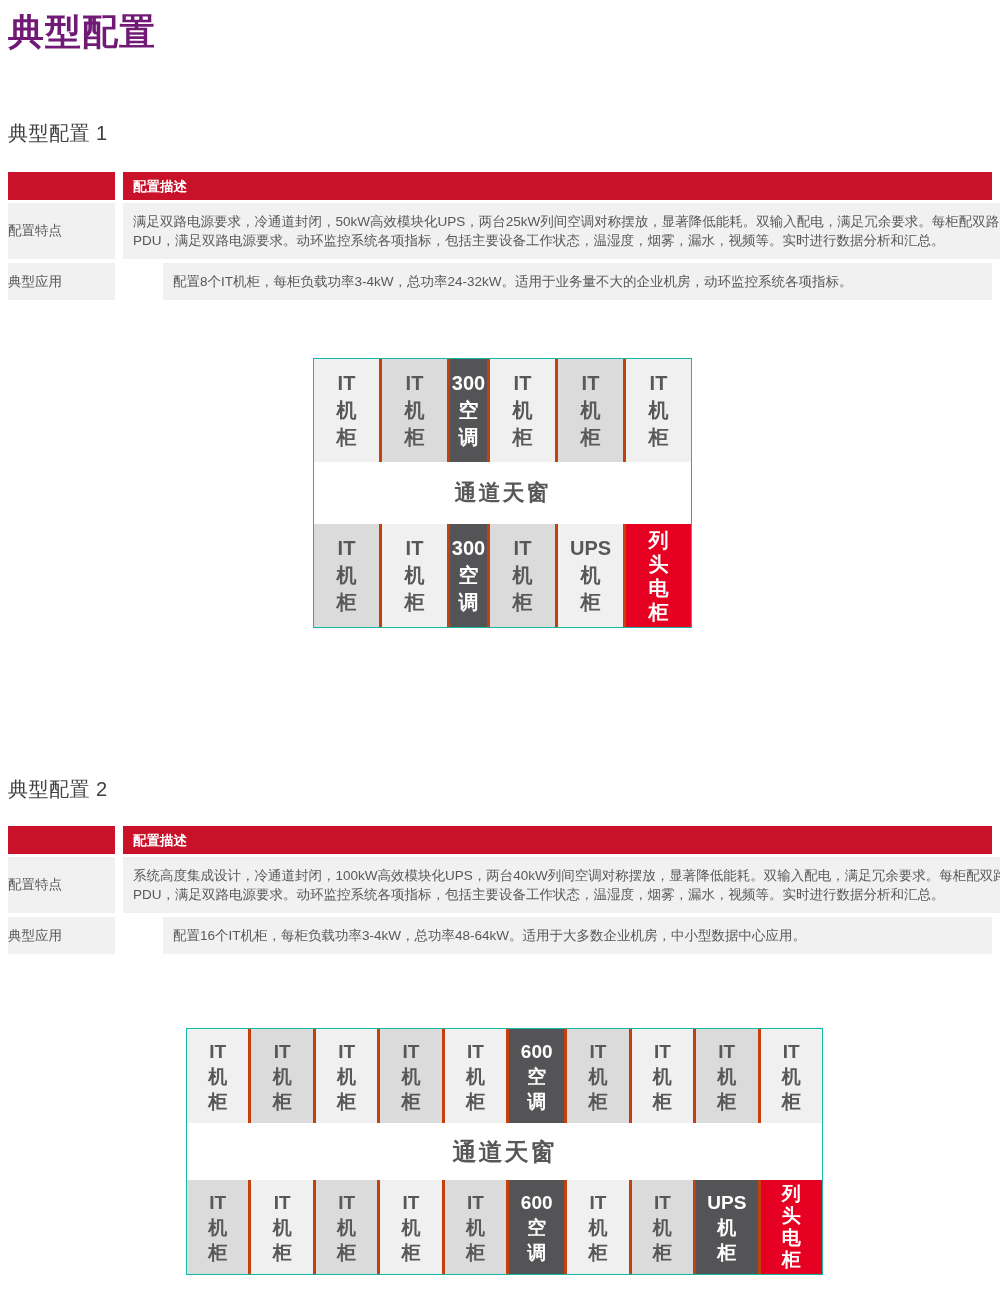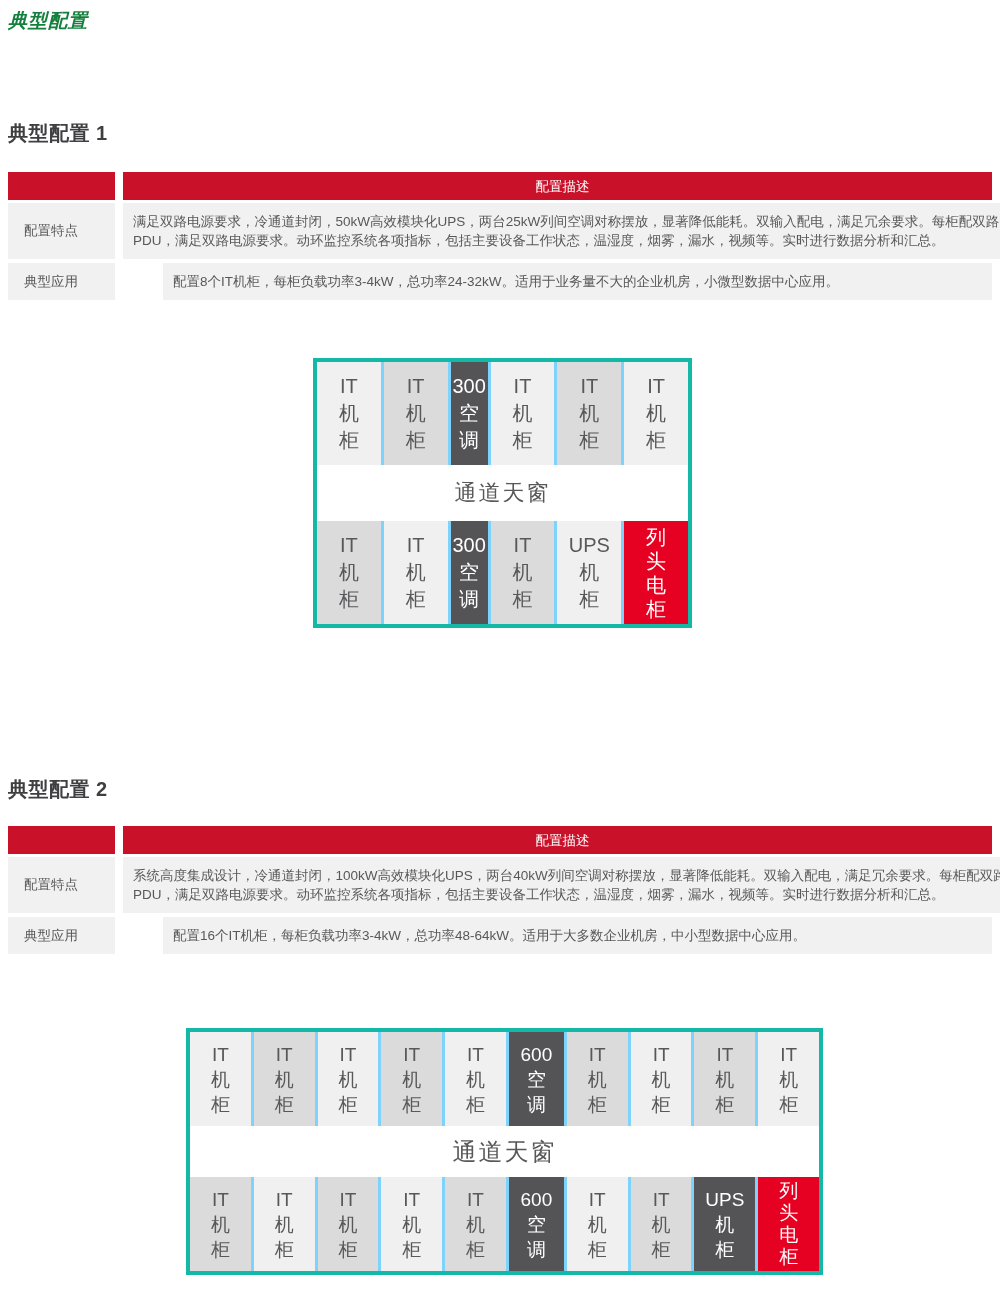--- a/index.html
+++ b/index.html
@@ -3,59 +3,59 @@
 <meta charset="utf-8">
 <style>
   html,body { margin:0; padding:0; }
   body {
     width:1000px; height:1307px; position:relative; background:#ffffff;
     font-family:"Liberation Sans","DejaVu Sans",sans-serif;
     -webkit-font-smoothing:antialiased;
   }
   .page-title {
     position:absolute; left:8px; top:8px;
-    font-size:19px; font-weight:bold; color:#15803d; letter-spacing:1px;font-style:italic;
+    font-size:36px; font-weight:bold; color:#701a75; letter-spacing:1px;
   }
   .section-heading {
     position:absolute; left:8px;
-    font-size:20px; font-weight:bold; color:#3f3f41; letter-spacing:0.5px;
+    font-size:20px; font-weight:normal; color:#3f3f41; letter-spacing:0.5px;
   }
   #sec1-heading { top:120px; }
   #sec2-heading { top:776px; }
 
   
   .cfg-table { position:absolute; left:8px; width:984px; }
   #table1 { top:172px; }
   #table2 { top:826px; }
   .t-row { display:flex; column-gap:8px; }
   .t-head { height:28px; margin-bottom:3px; }
   .t-head .t-lbl, .t-head .t-cnt { background:#c9112a; }
   .t-lbl {
     width:107px; flex:0 0 107px; box-sizing:border-box;
-    display:flex; align-items:center; padding-left:16px;
+    display:flex; align-items:center; padding-left:0;
     font-size:13.5px; color:#58585a;
   }
   .t-cnt {
     flex:1; box-sizing:border-box;
     display:flex; flex-direction:column; justify-content:center;
     padding:9px 14px 9px 10px;
     font-size:13.5px; color:#58585a; line-height:19px;
   }
-  .t-head .t-cnt { padding:0 0 0 10px; color:#ffffff; font-weight:normal; justify-content:center;text-align:center; }
+  .t-head .t-cnt { padding:0 0 0 10px; color:#ffffff; font-weight:bold; justify-content:center; }
   .t-body-row { background:transparent; margin-bottom:4px; }
   .t-body-row .t-lbl, .t-body-row .t-cnt { background:#f2f1f1; }
   .t-row1 { min-height:56px; }
   .t-row2 { min-height:37px;gap:48px; }
   .t-line { white-space:nowrap; }
 
   
   .diagram {
     position:absolute; box-sizing:border-box;
-    border:4px solid #14b8a6; background:#7dd3fc;
-    display:flex; flex-direction:column;
+    border:1px solid #14b8a6; background:#c2410c;
+    display:flex; flex-direction:column;font-weight:bold;
   }
   #diagram1 { left:313px; top:358px; width:379px; height:270px; }
   #diagram2 { left:186px; top:1028px; width:637px; height:247px; }
   .d-row { display:flex; column-gap:3px; }
   #diagram1 .d-row { height:103px; }
   #diagram2 .d-row { height:94px; }
   .d-aisle {
     flex:1; display:flex; align-items:center; justify-content:center;
     background:#ffffff; color:#58585a; letter-spacing:2px;
   }
@@ -92,21 +92,21 @@
   <div class="t-row t-body-row t-row1">
     <div class="t-lbl">配置特点</div>
     <div class="t-cnt">
       <div class="t-line">满足双路电源要求，冷通道封闭，50kW高效模块化UPS，两台25kW列间空调对称摆放，显著降低能耗。双输入配电，满足冗余要求。每柜配双路</div>
       <div class="t-line">PDU，满足双路电源要求。动环监控系统各项指标，包括主要设备工作状态，温湿度，烟雾，漏水，视频等。实时进行数据分析和汇总。</div>
     </div>
   </div>
   <div class="t-row t-body-row t-row2">
     <div class="t-lbl">典型应用</div>
     <div class="t-cnt">
-      <div class="t-line">配置8个IT机柜，每柜负载功率3-4kW，总功率24-32kW。适用于业务量不大的企业机房，小微型数据中心应用。</div>
+      <div class="t-line">配置8个IT机柜，每柜负载功率3-4kW，总功率24-32kW。适用于业务量不大的企业机房，动环监控系统各项指标。</div>
     </div>
   </div>
 </div>
 
 <div class="diagram" id="diagram1">
   <div class="d-row">
     <div class="d-cell light">IT
 机
 柜</div>
     <div class="d-cell mid">IT

